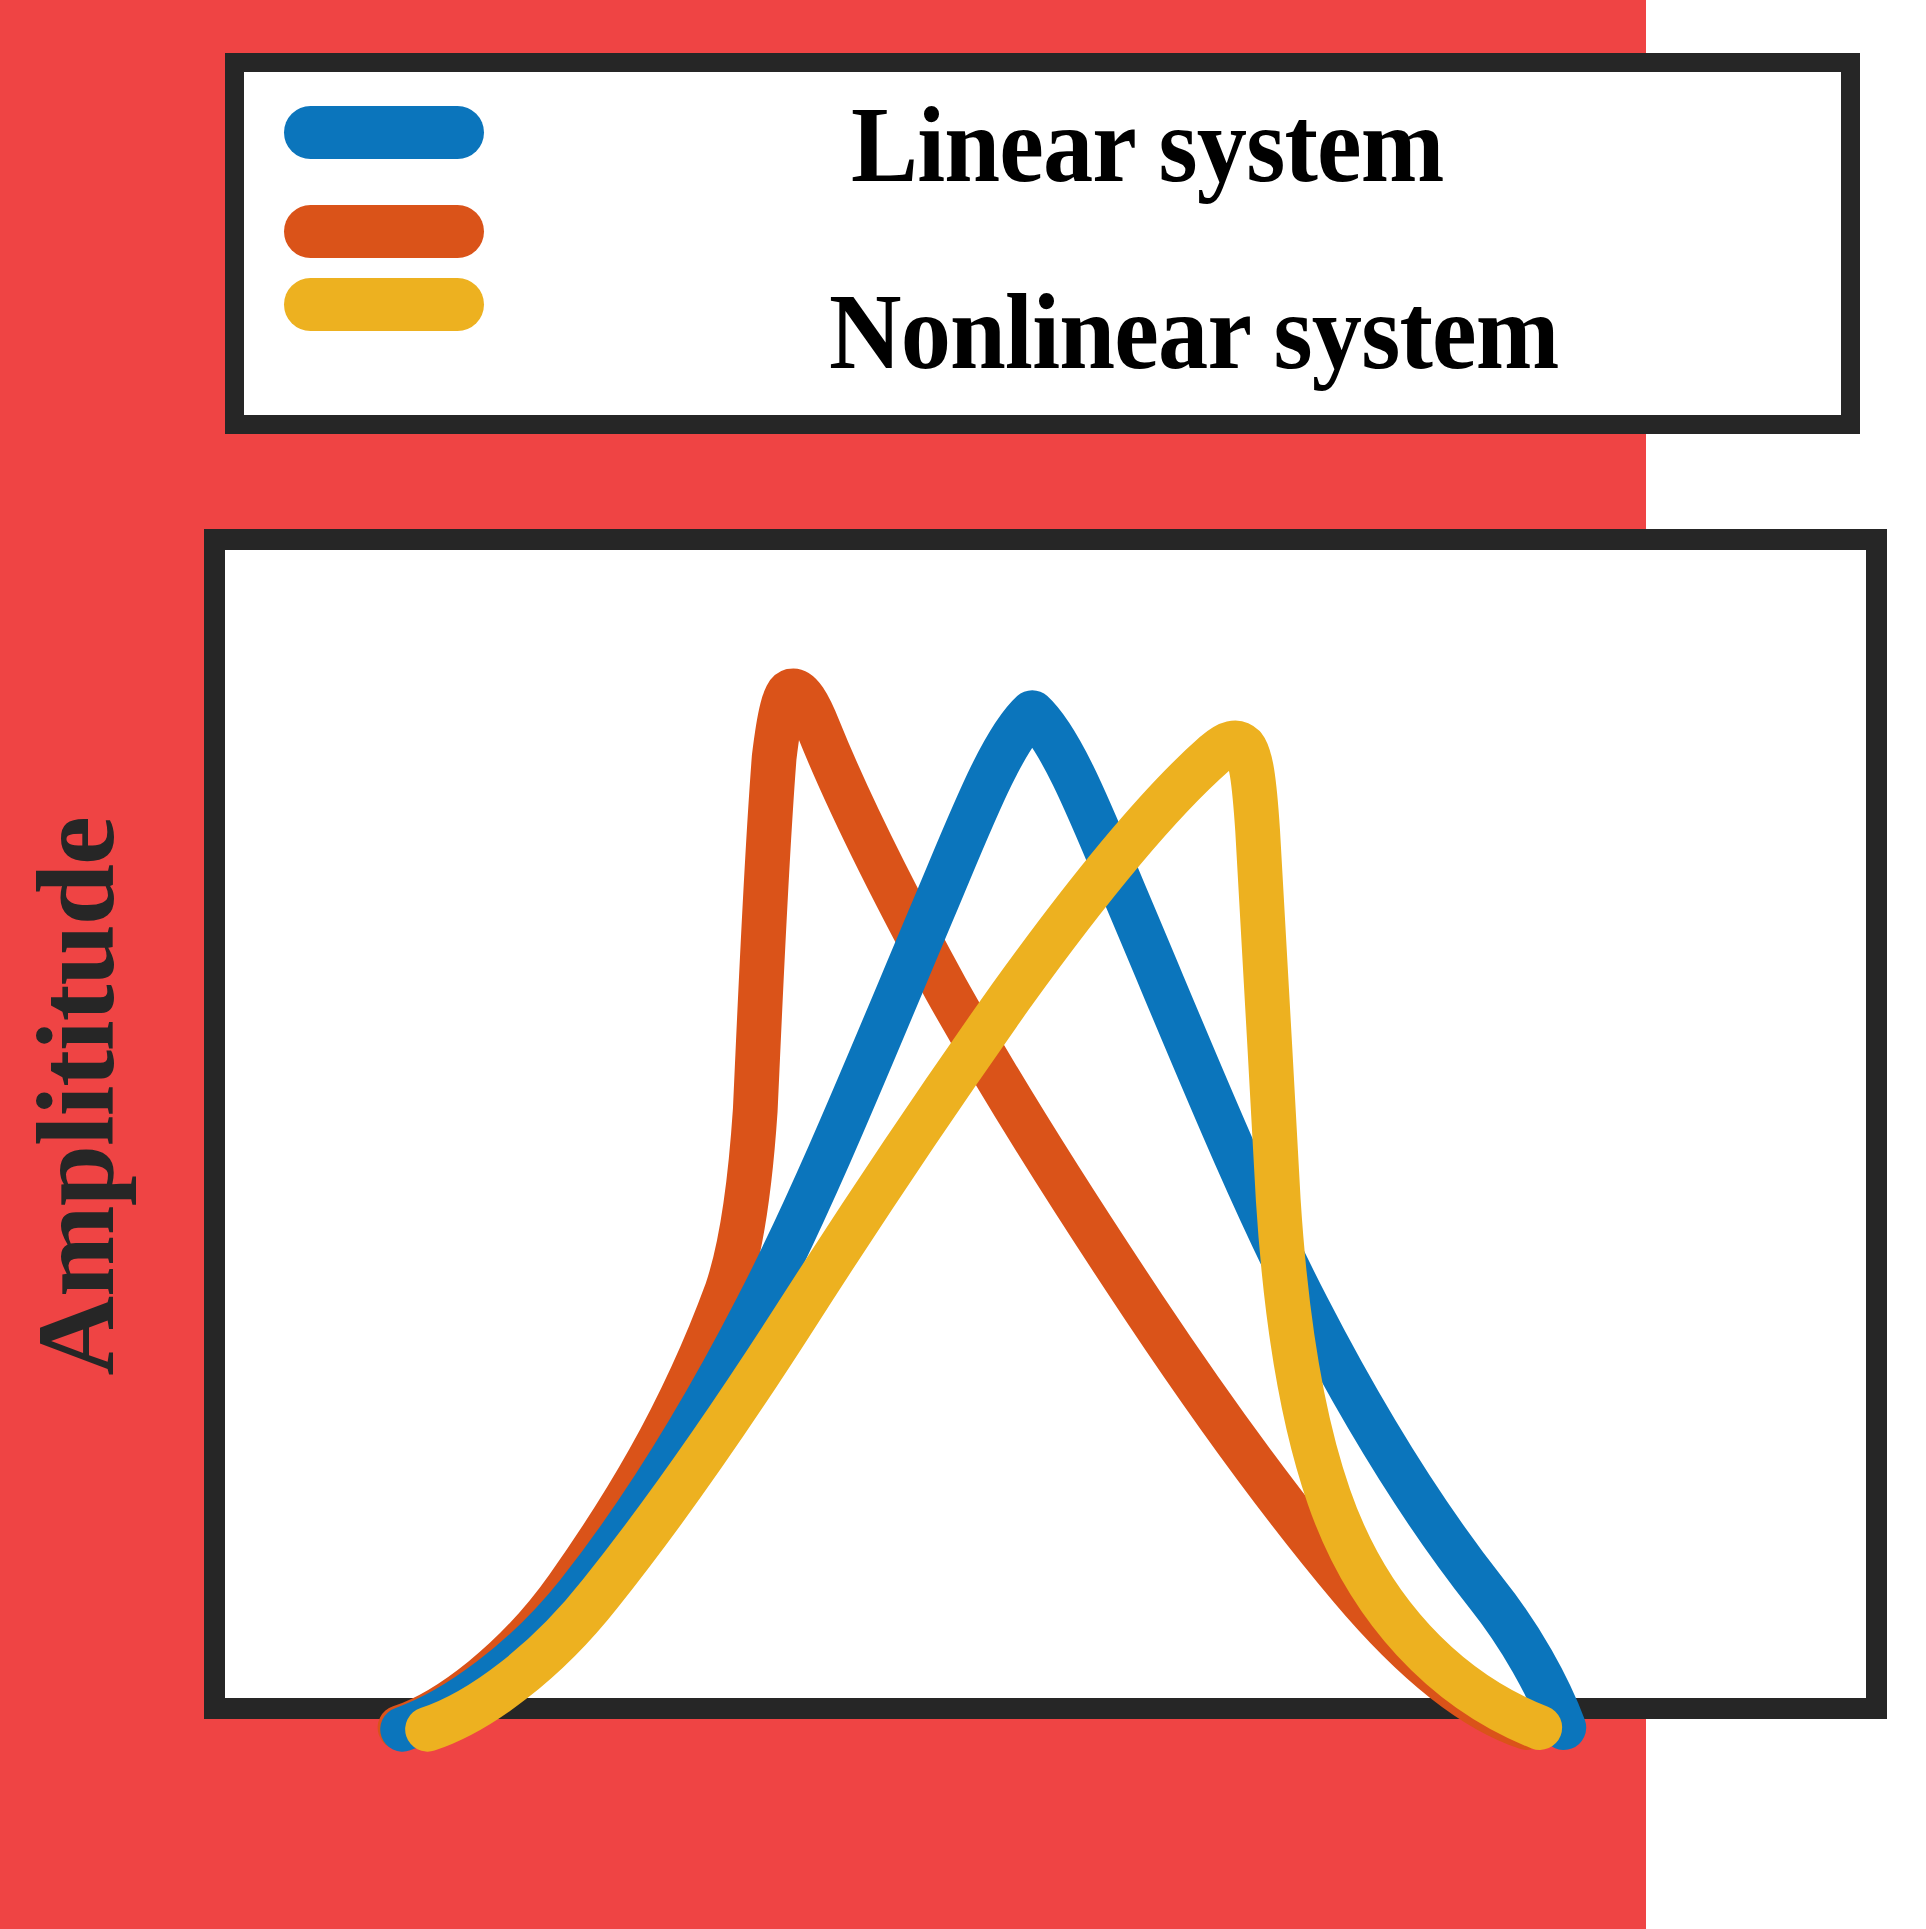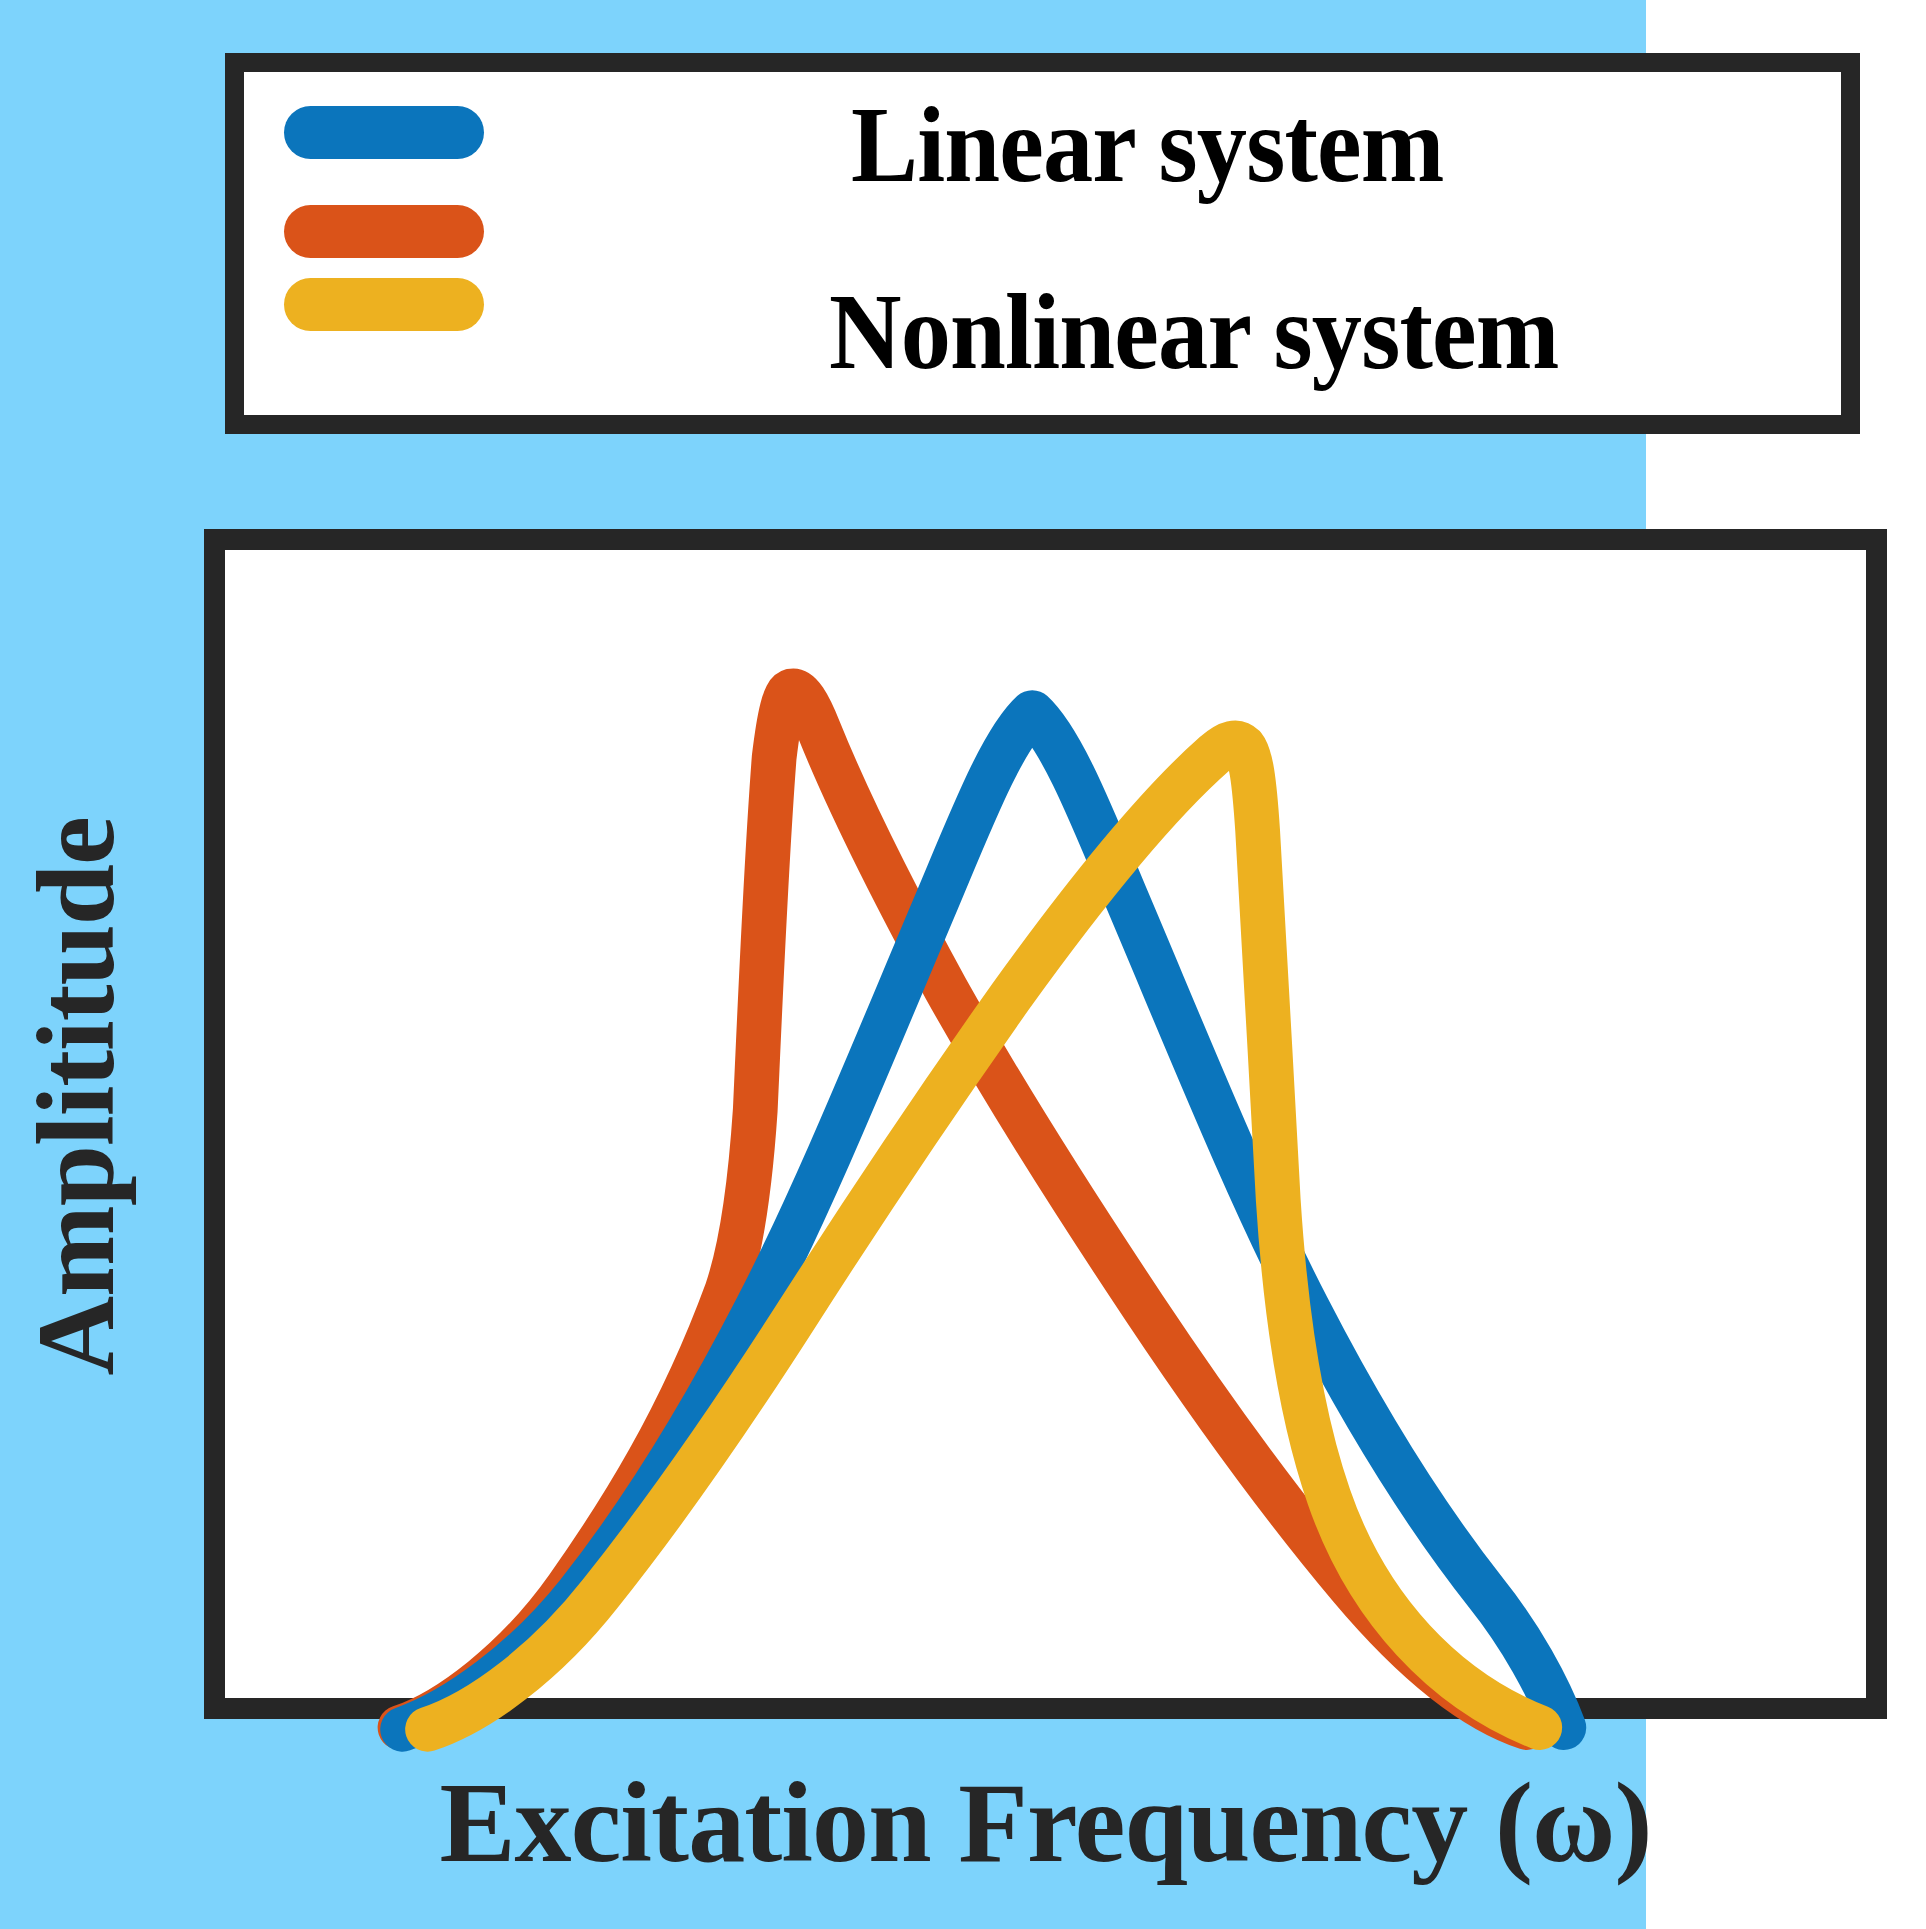--- a/index.html
+++ b/index.html
@@ -11,21 +11,21 @@
     width: 1926px;
     height: 1930px;
     overflow: hidden;
     font-family: "Liberation Serif", "DejaVu Serif", serif;
   }
 
   #figure {
     position: relative;
     width: 1646px;
     height: 1930px;
-    background: #7dd3fc;
+    background: #ef4444;
   }
 
   
   #legend-box {
     position: absolute;
     left: 225px;
     top: 53px;
     width: 1635px;
     height: 381px;
     box-sizing: border-box;
@@ -171,18 +171,15 @@
              C 1260,1040 1345,935 1412,876
              C 1428,862 1438,860 1446,868
              C 1454,878 1458,905 1462,965
              C 1470,1095 1478,1255 1486,1395
              C 1494,1520 1510,1640 1545,1740
              C 1590,1870 1680,1965 1790,2008"></path>
   </svg>
 
   <div id="y-axis-label">Amplititude</div>
 
-  <div id="x-axis-label">
-    <span>Excitation Frequency (</span><span class="omega">ω</span><span>)</span>
-  </div>
 
 </div>
 
 
 </body></html>

